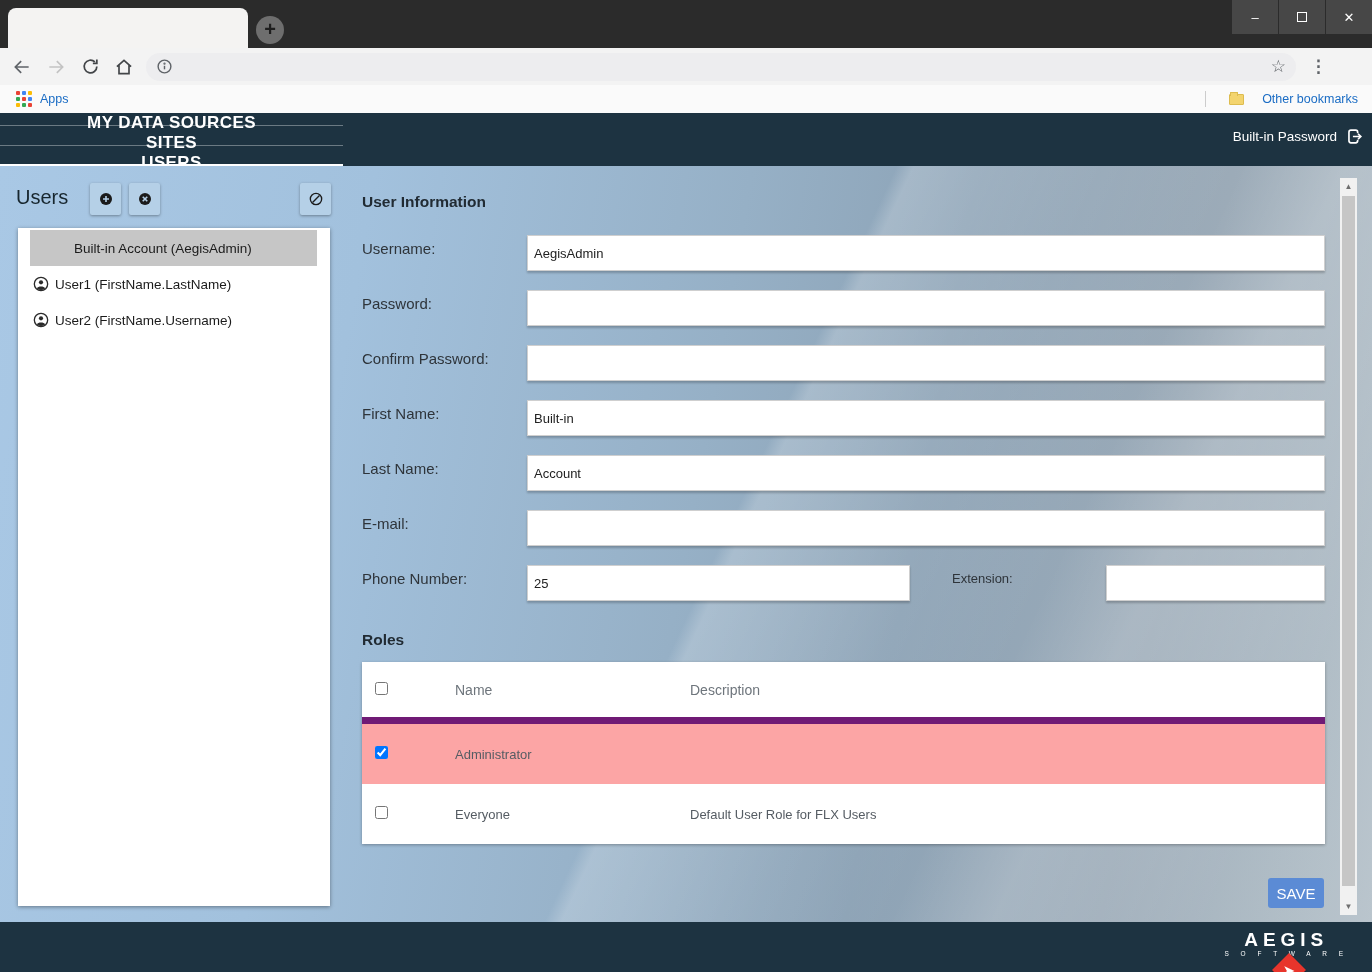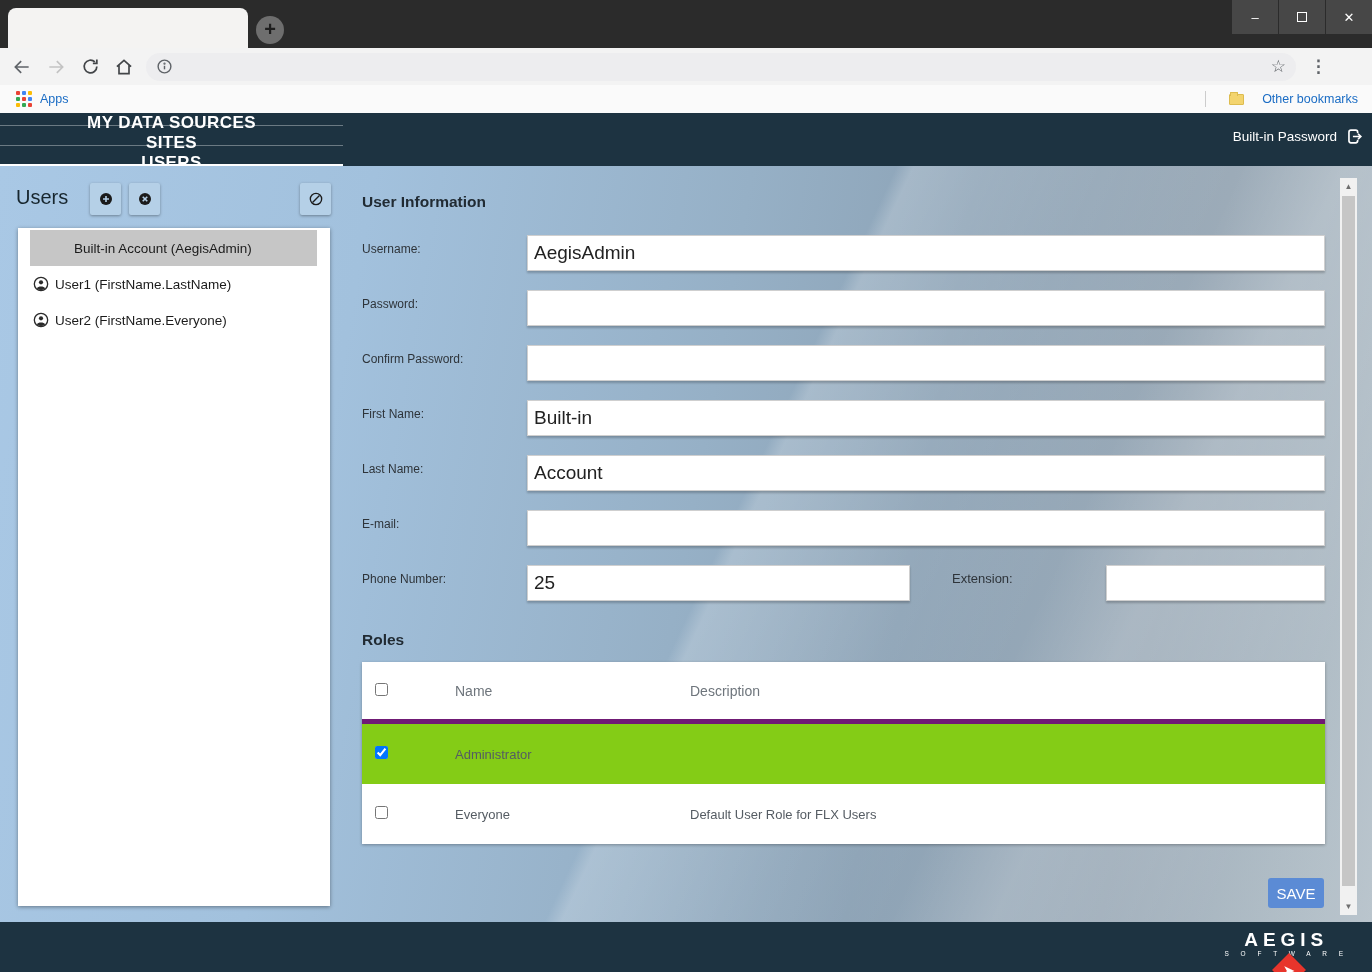--- a/index.html
+++ b/index.html
@@ -50,32 +50,32 @@
   .sb-btn { position:absolute; top:17px; width:31px; height:32px; background:#b5d0e7; border-radius:2px; box-shadow:0 1px 3px rgba(0,0,0,0.35); display:flex; align-items:center; justify-content:center; }
   .userlist { position:absolute; left:18px; top:62px; width:312px; height:678px; background:#fff; box-shadow:0 1px 4px rgba(0,0,0,0.4); padding-top:2px; overflow:hidden; }
   .user-item { height:36px; display:flex; align-items:center; font-size:13.5px; color:#1b1b1b; padding-left:14px; margin:0 1px; }
   .user-item .picon { width:16px; height:16px; margin-right:6px; flex:0 0 16px; }
   .user-item.selected { background:#c6c6c6; padding-left:44px; margin:0 13px 0 12px; }
 
   
   .main { position:absolute; left:362px; top:0; width:963px; height:756px;text-decoration:underline; }
   .section-title { position:absolute; left:0; font-size:15.5px; font-weight:bold; color:#212b33; }
   .frow { position:absolute; left:0; width:963px; height:28px; }
-  .frow label { position:absolute; left:0; top:0; width:165px; line-height:28px; font-size:12px; color:#2e343a; }
-  .frow input[type=text] { position:absolute; left:165px; top:0; width:798px; height:36px; border:1px solid #cfcfcf; background:#fff; box-shadow:0 2px 2px rgba(0,0,0,0.22); font-family:"Liberation Sans",sans-serif; font-size:19px; color:#222; padding:8px 6px; outline:none; }
+  .frow label { position:absolute; left:0; top:0; width:165px; line-height:28px; font-size:15px; color:#2e343a; }
+  .frow input[type=text] { position:absolute; left:165px; top:0; width:798px; height:36px; border:1px solid #cfcfcf; background:#fff; box-shadow:0 2px 2px rgba(0,0,0,0.22); font-family:"Liberation Sans",sans-serif; font-size:13px; color:#222; padding:8px 6px; outline:none; }
   .frow input.phone { width:383px; }
   .frow .ext-label { position:absolute; left:590px; width:120px; line-height:28px; font-size:13px; color:#2e343a; }
   .frow input.ext { left:744px; width:219px; }
 
   
   .roles-table { position:absolute; left:0; top:496px; width:963px; background:#fff; box-shadow:0 1px 3px rgba(0,0,0,0.3); }
   .rrow { display:grid; grid-template-columns:93px 235px 1fr; align-items:center; }
-  .rrow.head { height:62px; border-bottom:5px solid #701a75; color:#6e757c; font-size:14px; }
+  .rrow.head { height:62px; border-bottom:7px solid #701a75; color:#6e757c; font-size:14px; }
   .rrow.body { height:60px; color:#555c63; font-size:13px; }
-  .rrow.body.alt { background:#84cc16; }
+  .rrow.body.alt { background:#fca5a5; }
   .rrow .cb-cell { padding-left:13px; }
   .rrow input[type=checkbox] { width:13px; height:13px; }
 
   .save-btn { position:absolute; left:1268px; top:878px; width:56px; height:30px; background:#5b8bd5; border:none; border-radius:3px; color:#fff; font-size:15px; font-family:"Liberation Sans",sans-serif; }
 
   
   .scrollbar { position:absolute; left:1340px; top:178px; width:17px; height:737px; background:#f1f1f1; }
   .scroll-arrow { position:absolute; left:0; width:17px; height:17px; color:#6e6e6e; font-size:8px; text-align:center; line-height:17px; }
   .scroll-thumb { position:absolute; left:2px; top:18px; width:13px; height:690px; background:#c6c6c6; }
 
@@ -214,21 +214,21 @@
       <span>User1 (FirstName.LastName)</span>
     </div>
     <div class="user-item">
       <span class="picon">
         <svg width="16" height="16" viewBox="0 0 24 24">
             <circle cx="12" cy="12" r="10" fill="none" stroke="#2a2a2a" stroke-width="2"></circle>
             <circle cx="12" cy="9.5" r="3.1" fill="#2a2a2a"></circle>
             <path d="M5.8 18.6c1.6-3.8 10.8-3.8 12.4 0a10 10 0 0 1-12.4 0z" fill="#2a2a2a"></path>
           </svg>
       </span>
-      <span>User2 (FirstName.Everyone)</span>
+      <span>User2 (FirstName.Username)</span>
     </div>
   </div>
 
   <div class="main">
     <div class="section-title" style="top:27px">User Information</div>
 
     <div class="frow" style="top:69px">
       <label>Username:</label>
       <input type="text" value="AegisAdmin" style="">
     </div>

